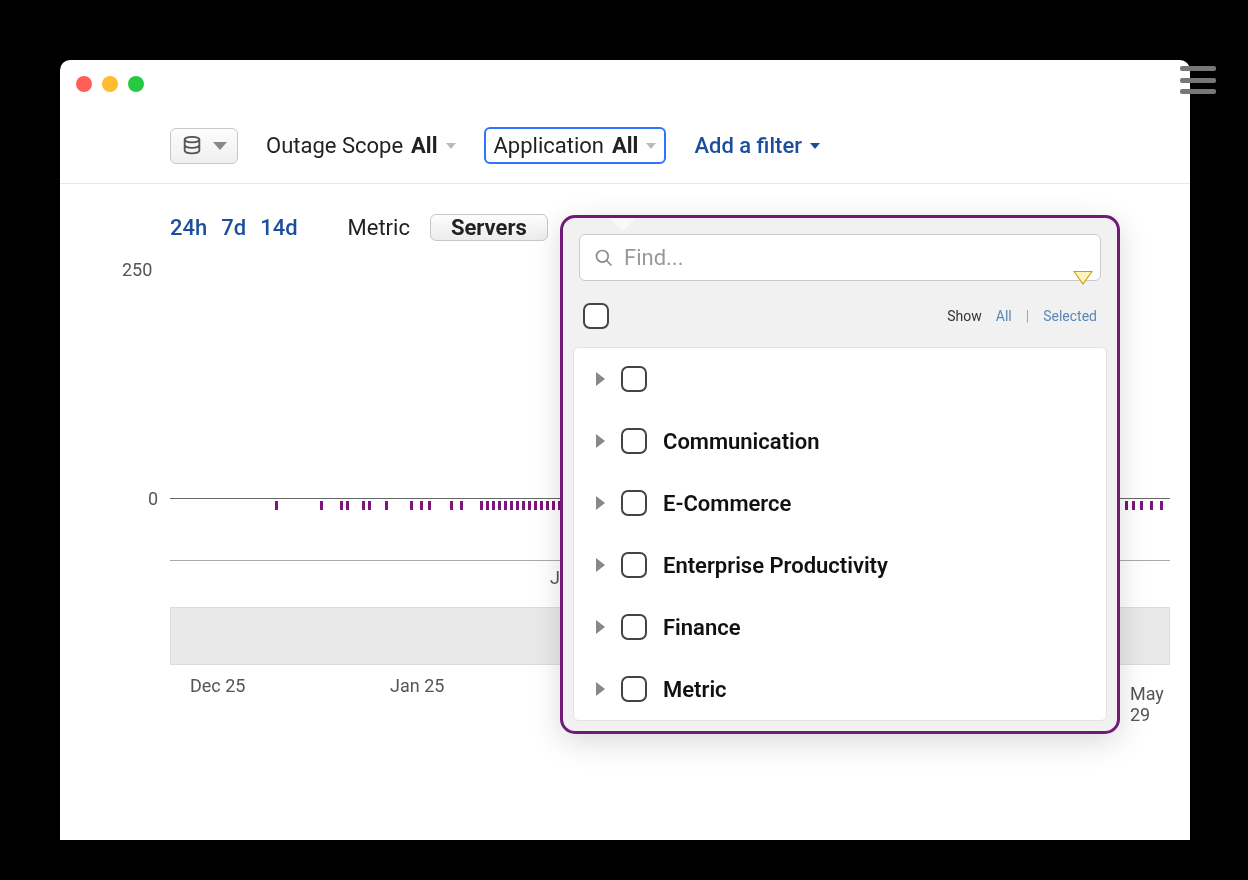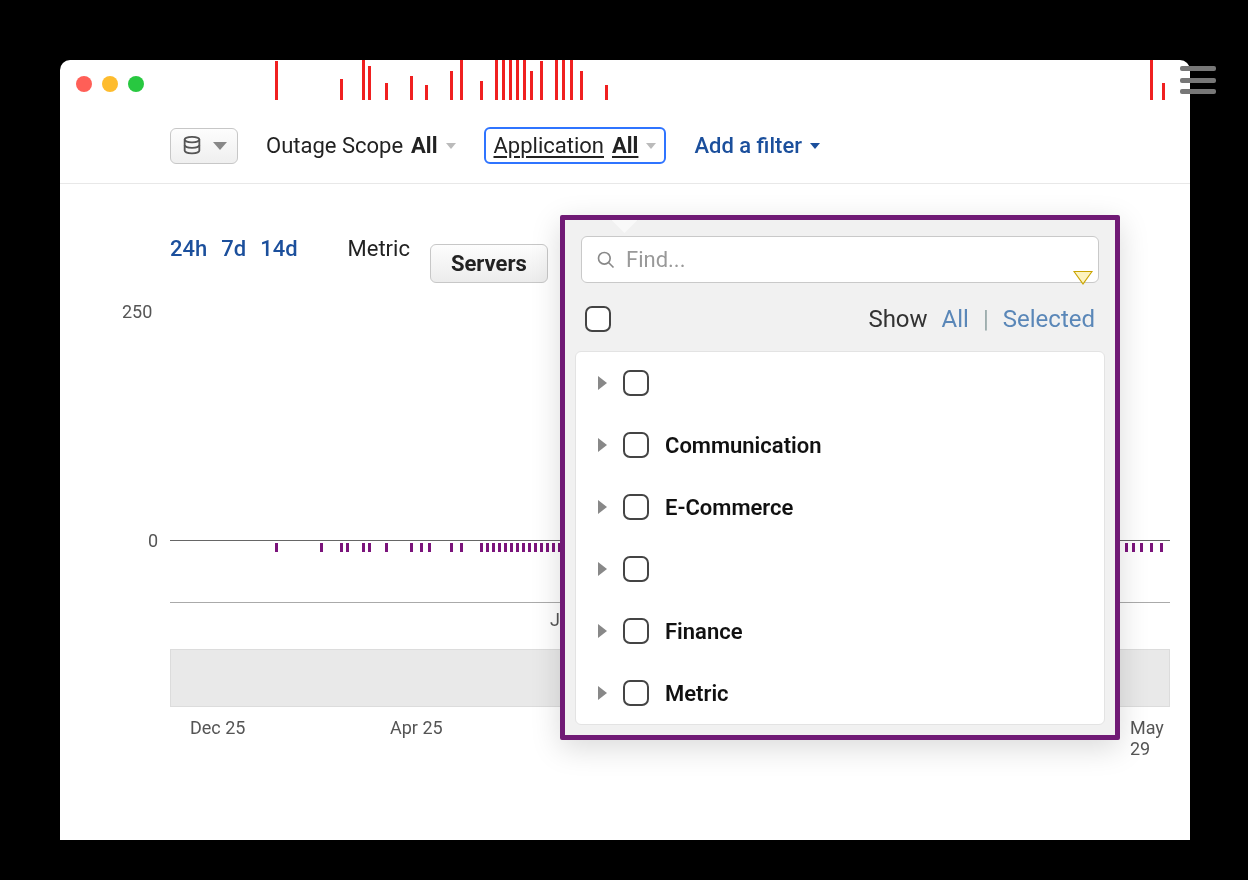--- a/index.html
+++ b/index.html
@@ -69,42 +69,41 @@
   .caret.sm { border-left-width: 5px; border-right-width: 5px; border-top-width: 6px; border-top-color: #bbb; }
 
   .filter { display: flex; align-items: center; gap: 8px; color: #222; }
   .filter .value { font-weight: 700; }
   .filter.app-filter {
     border: 2px solid #2f74ff;
     border-radius: 6px;
     padding: 4px 8px;
   }
   .filter.app-filter .label,
-  .filter.app-filter .value { text-decoration: underline; text-underline-offset: 3px; }
+  .filter.app-filter .value { text-underline-offset: 3px; }
   .add-filter { color: #1b4f9c; font-weight: 500; display: flex; align-items: center; gap: 8px; }
   .add-filter .caret.sm { border-top-color: #1b4f9c; }
 
   .controls {
     display: flex;
     align-items: center;
     padding: 30px 0 14px 110px;
     gap: 20px;
     font-size: 22px;
   }
   .ranges { display: flex; gap: 14px; color: #1b4f9c; font-weight: 500; }
   .ranges span { cursor: pointer; }
   .metric-label { margin-left: 30px; color: #222; }
   .servers-btn {
     border: 1px solid #c7c7c7;
     background: linear-gradient(#fdfdfd,#ececec);
     border-radius: 6px;
-    padding: 6px 20px;
+    padding: 0 20px;
     font-weight: 700;
     color: #222;
-    margin-top: 30px;
   }
 
   .chart {
     position: relative;
     margin-left: 110px;
     margin-right: 20px;
     height: 440px;
   }
   .y250 { position: absolute; left: -48px; top: 4px; font-size: 18px; color: #555; }
   .y0   { position: absolute; left: -22px; top: 233px; font-size: 18px; color: #555; }
@@ -120,22 +119,22 @@
   .zoom-label { position: absolute; top: 312px; font-size: 18px; color: #555; }
   .x-label { position: absolute; top: 420px; font-size: 18px; color: #555; }
 
   
   .dropdown {
     position: absolute;
     left: 500px;
     top: 155px;
     width: 560px;
     background: #f1f1f1;
-    border: 5px solid #701a75;
-    border-radius: 2px;
+    border: 3px solid #701a75;
+    border-radius: 15px;
     box-shadow: 0 8px 30px rgba(0,0,0,.15);
     overflow: hidden;
   }
   .dropdown::before {
     content: "";
     position: absolute;
     top: -10px;
     left: 50px;
     width: 18px; height: 18px;
     background: #f9f9f9;
@@ -161,21 +160,21 @@
     flex: 1;
     background: transparent;
   }
   .dd-search input::placeholder { color: #999; }
 
   .dd-show {
     display: flex;
     align-items: center;
     padding: 6px 20px 18px 20px;
     gap: 14px;
-    font-size: 24px;
+    font-size: 14px;
     color: #333;
     text-align: right;
   }
   .dd-show .spacer { flex: 1; }
   .dd-show .link { color: #5a87b8; cursor: pointer; }
   .dd-show .divider { color: #9aa; }
 
   .dd-list {
     background: #fff;
     border: 1px solid #e3e3e3;
@@ -349,23 +348,23 @@
         <div class="tick-p" style="left: 95.5%;"></div>
         <div class="tick-p" style="left: 96.2%;"></div>
         <div class="tick-p" style="left: 97%;"></div>
         <div class="tick-p" style="left: 98%;"></div>
         <div class="tick-p" style="left: 99%;"></div>
       </div>
 
     <div class="zoom-label" style="left:38%;">Jun 10</div>
 
     <div class="x-label" style="left:2%;">Dec 25</div>
-    <div class="x-label" style="left:22%;">Apr 25</div>
+    <div class="x-label" style="left:22%;">Jan 25</div>
     <div class="x-label" style="left:42%;">Feb 25</div>
-    <div class="x-label" style="left:96%;">May 29</div>
+    <div class="x-label" style="left:96%;margin-top:8px;">May 29</div>
   </div>
 
   <div class="dropdown">
     <div class="dd-search">
       <svg viewBox="0 0 24 24">
           <circle cx="10" cy="10" r="7"></circle>
           <line x1="15" y1="15" x2="21" y2="21"></line>
         </svg>
       <input type="text" placeholder="Find..." style="">
     </div>
@@ -388,20 +387,21 @@
           <span>Communication</span>
         </div>
         <div class="dd-item">
           <span class="expand-tri"></span>
           <span class="checkbox"></span>
           <span>E-Commerce</span>
         </div>
         <div class="dd-item">
           <span class="expand-tri"></span>
           <span class="checkbox"></span>
+          <span>Enterprise Productivity</span>
         </div>
         <div class="dd-item">
           <span class="expand-tri"></span>
           <span class="checkbox"></span>
           <span>Finance</span>
         </div>
         <div class="dd-item">
           <span class="expand-tri"></span>
           <span class="checkbox"></span>
           <span>Metric</span>

